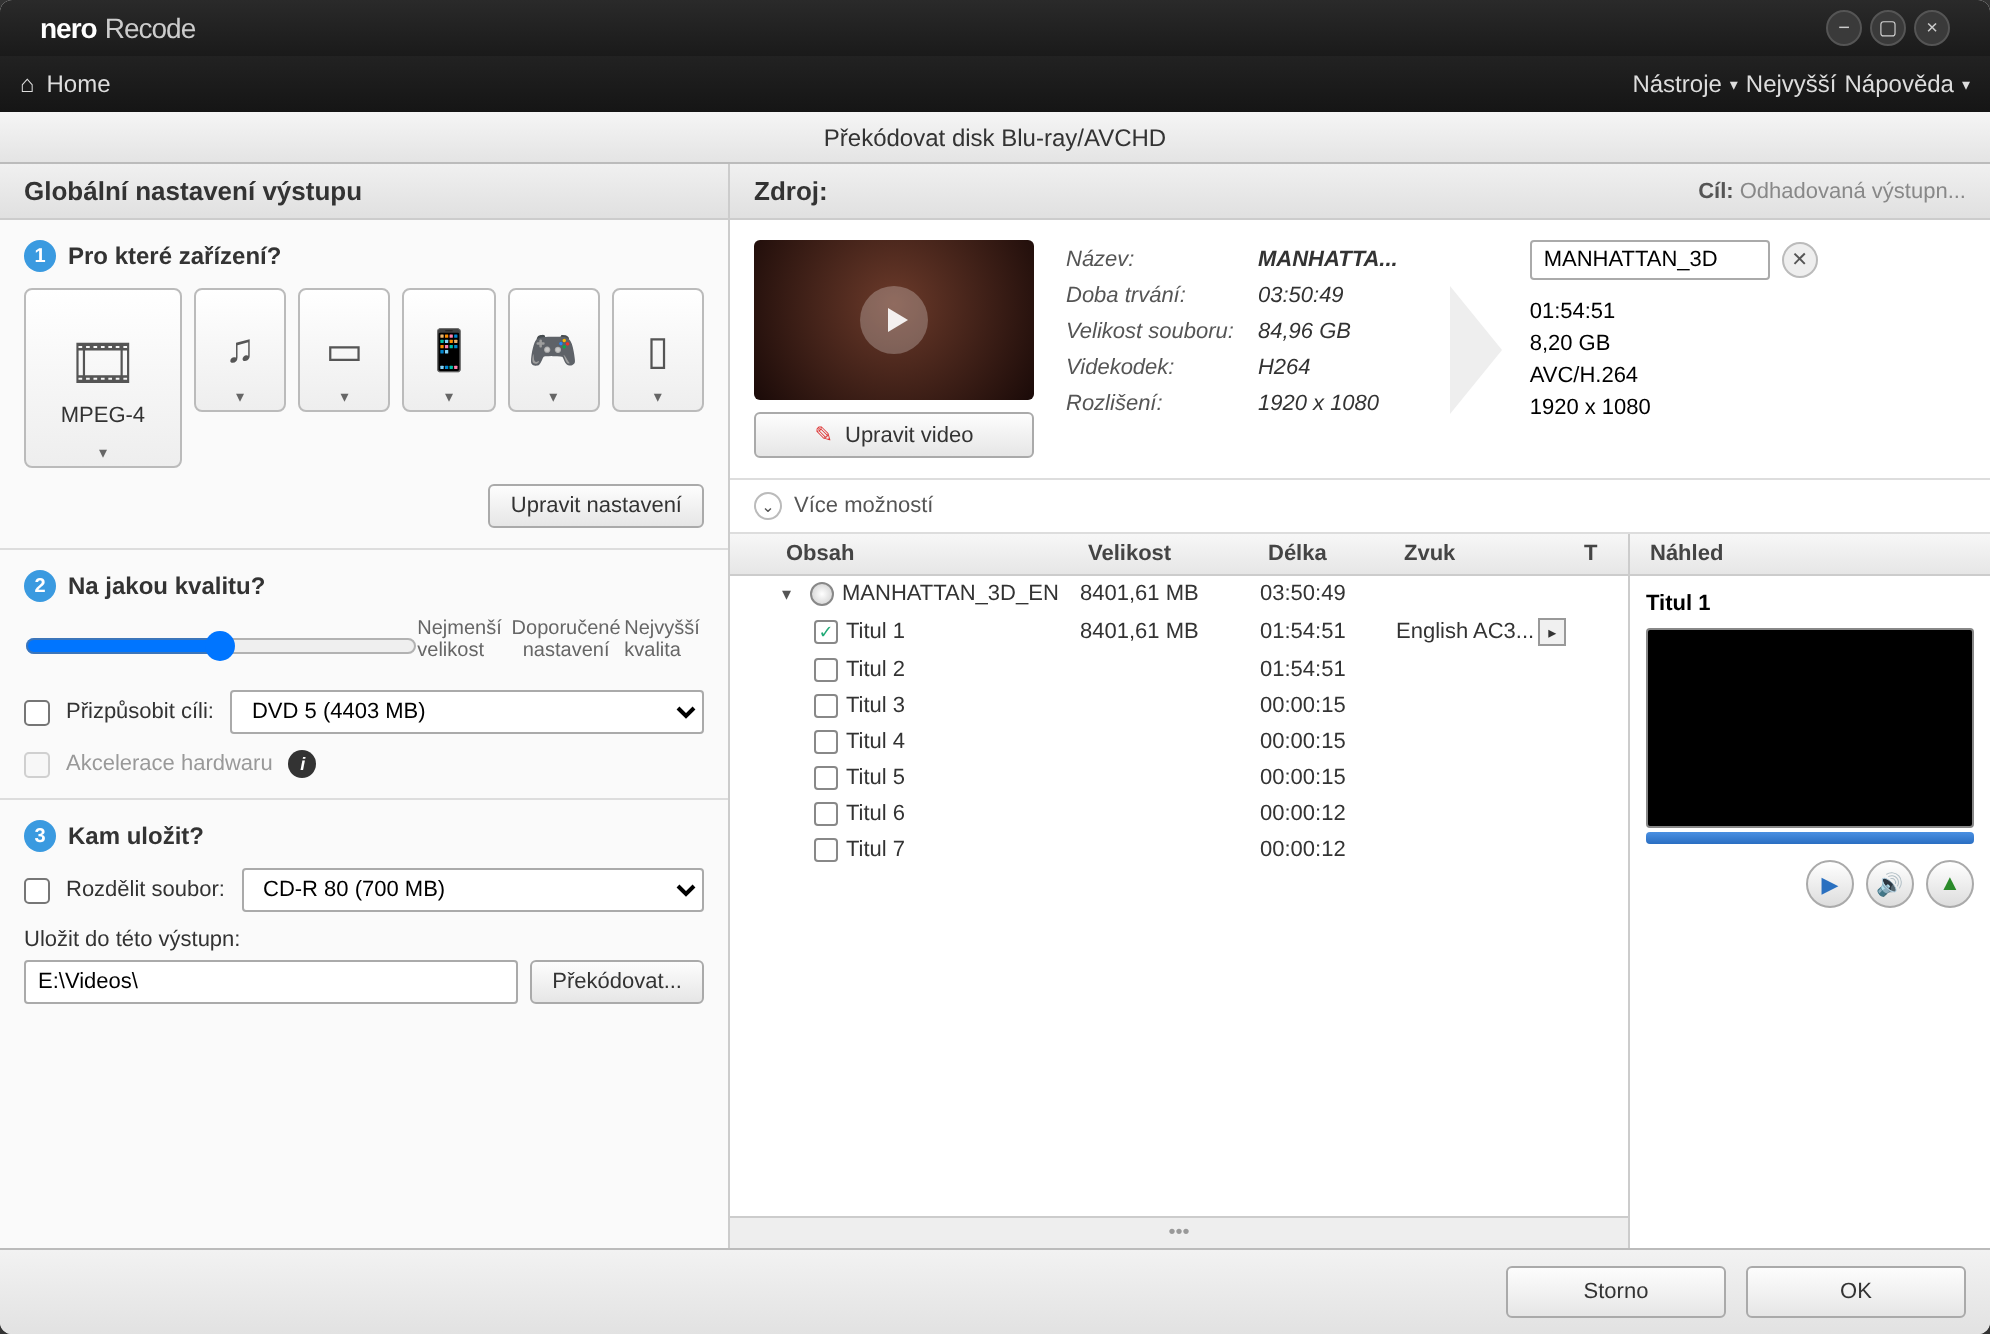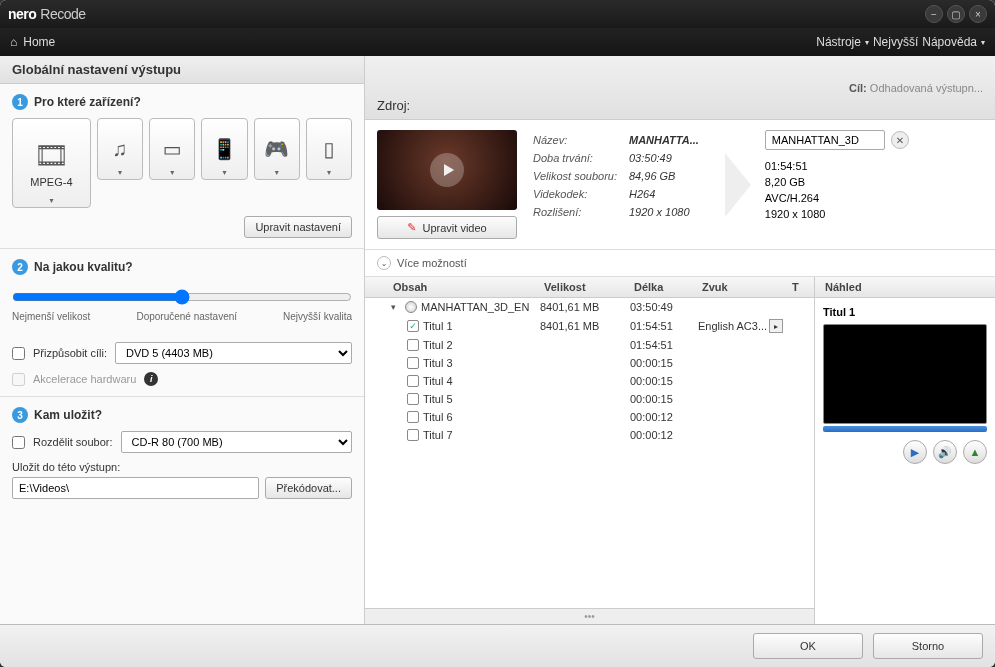--- a/index.html
+++ b/index.html
@@ -1,18 +1,18 @@
 <!DOCTYPE html>
 <html><head>
 <meta charset="utf-8">
 <style>
 * { box-sizing: border-box; margin: 0; padding: 0; font-family: "Segoe UI", Tahoma, sans-serif; }
 body { background: #333; width: 995px; height: 667px; overflow: hidden; }
 .window { width: 995px; height: 667px; background: #fff; border-radius: 6px; overflow: hidden; display: flex; flex-direction: column; }
-.titlebar { background: linear-gradient(#2a2a2a,#1a1a1a); color: #fff; height: 28px; display: flex; align-items: center; padding: 0 8px; }
+.titlebar { background: linear-gradient(#2a2a2a,#1a1a1a); color: #fff; height: 28px; display: flex; align-items: center; padding: 0 20px; }
 .titlebar .logo { font-weight: bold; font-size: 14px; letter-spacing: -0.5px; }
 .titlebar .logo .light { font-weight: 300; color: #ccc; margin-left: 4px; }
 .titlebar .spacer { flex: 1; }
 .titlebar .winbtn { width: 18px; height: 18px; border-radius: 50%; background: #3a3a3a; border: 1px solid #555; margin-left: 4px; display: flex; align-items: center; justify-content: center; font-size: 10px; color: #ccc; cursor: pointer; }
 .menubar { background: linear-gradient(#222,#151515); color: #ddd; height: 28px; display: flex; align-items: center; padding: 0 10px; font-size: 12px; }
 .menubar .home { display: flex; align-items: center; gap: 6px; cursor: pointer; }
 .menubar .spacer { flex: 1; }
 .menubar .menuitem { margin-left: 4px; cursor: pointer; display:flex; align-items:center; gap:4px;}
 .menuitem .arrow { font-size:8px; }
 .toolbar { background: linear-gradient(#f5f5f5,#e4e4e4); border-bottom: 1px solid #bbb; height: 26px; display: flex; align-items: center; justify-content: center; font-size: 12px; color: #333; }
@@ -24,32 +24,32 @@
 .numcircle { width: 16px; height: 16px; border-radius: 50%; background: #3a9ae0; color: #fff; font-size: 10px; display: flex; align-items: center; justify-content: center; font-weight: bold; }
 .device-row { display: flex; gap: 6px; margin-bottom: 8px; }
 .device { width: 48px; height: 62px; border: 1px solid #bbb; border-radius: 4px; background: linear-gradient(#fff,#eee); display: flex; flex-direction: column; align-items: center; justify-content: center; cursor: pointer; position: relative; }
 .device.big { width: 82px; height: 90px; }
 .device .dicon { font-size: 20px; color: #555; }
 .device.big .dicon { font-size: 28px; }
 .device .ddrop { position: absolute; bottom: 2px; font-size: 8px; color: #666; }
 .device .dlabel { font-size: 11px; color: #333; margin-top: 4px; }
 .btn { background: linear-gradient(#fdfdfd,#e6e6e6); border: 1px solid #aaa; border-radius: 3px; padding: 4px 10px; font-size: 11px; cursor: pointer; color: #333; }
 .right-align { display: flex; justify-content: flex-end; }
-.slider-row { display: flex; flex-direction: column; align-items: stretch; margin-bottom: 20px; justify-content: center; }
+.slider-row { display: flex; align-items: stretch; margin-bottom: 8px; justify-content: center; }
 .slider { width: 100%; margin: 6px 0; }
 .slider-labels { display: flex; justify-content: space-between; font-size: 10px; color: #666; }
 .slider-labels span:nth-child(2){ text-align:center; }
 .form-row { display: flex; align-items: center; gap: 8px; font-size: 11px; color: #333; margin-top: 8px; }
 .form-row.disabled { color: #999; }
 select, input[type=text] { border: 1px solid #aaa; border-radius: 2px; padding: 3px 6px; font-size: 11px; background: #fff; }
 select { flex:1; }
 .info-icon { width:14px; height:14px; border-radius:50%; background:#333; color:#fff; font-size:9px; display:inline-flex; align-items:center; justify-content:center; font-style:italic; font-weight:bold;}
 .right { flex: 1; display: flex; flex-direction: column; min-width: 0; }
 .source-head { background: linear-gradient(#f0f0f0,#e0e0e0); border-bottom: 1px solid #ccc; padding: 6px 12px; display: flex; align-items: center; font-size: 13px; color: #333; }
-.source-head .sh-left { font-weight: normal; margin-top: 36px; }
+.source-head .sh-left { font-weight: bold; }
 .source-head .spacer { flex: 1; }
 .source-head .sh-right { color: #888; font-size: 11px; }
 .source-head .sh-right b { color:#555; }
 .source-body { padding: 10px 12px; display: flex; gap: 14px; align-items: flex-start; border-bottom: 1px solid #ddd; }
 .thumb-col { display:flex; flex-direction:column; gap:6px; }
 .video-thumb { width: 140px; height: 80px; background: radial-gradient(circle at 50% 40%, #6b3a2a, #1a0a08); border-radius: 3px; position: relative; display:flex; align-items:center; justify-content:center; }
 .playcircle { width: 34px; height: 34px; border-radius: 50%; background: rgba(255,255,255,0.25); display:flex; align-items:center; justify-content:center; }
 .playtri { width:0; height:0; border-left:10px solid rgba(255,255,255,0.9); border-top:6px solid transparent; border-bottom:6px solid transparent; margin-left:3px;}
 .edit-btn { display:flex; align-items:center; justify-content:center; gap:6px; }
 .pencil { color:#d33; }
@@ -125,20 +125,23 @@
       </span>
     <span class="menuitem">
         <span>Nejvyšší</span>
       </span>
     <span class="menuitem">
         <span>Nápověda</span>
         <span class="arrow">▾</span>
       </span>
   </div>
 
+  <div class="toolbar">
+    <span>Překódovat disk Blu-ray/AVCHD</span>
+  </div>
 
   <div class="content">
 
     <div class="left">
       <div class="panel-title">Globální nastavení výstupu</div>
 
       <div class="section">
         <div class="sec-head">
           <span class="numcircle">1</span>
           <span>Pro které zařízení?</span>
@@ -387,17 +390,17 @@
               <span class="pcbtn">🔊</span>
               <span class="pcbtn green">▲</span>
             </div>
           </div>
         </div>
       </div>
     </div>
   </div>
 
   <div class="footer">
+    <button class="btn">Storno</button>
     <button class="btn">OK</button>
-    <button class="btn">Storno</button>
   </div>
 
 </div>
 
 </body></html>

